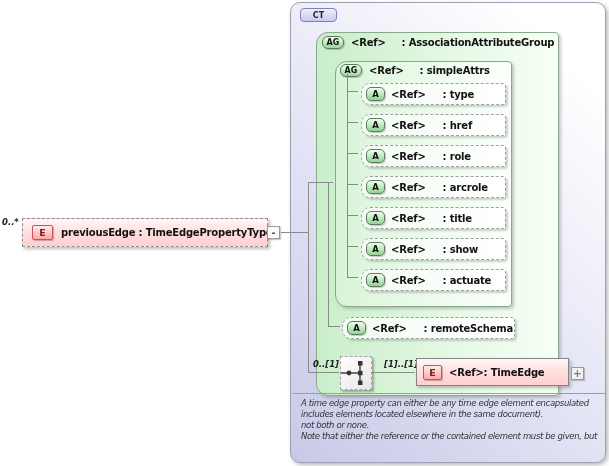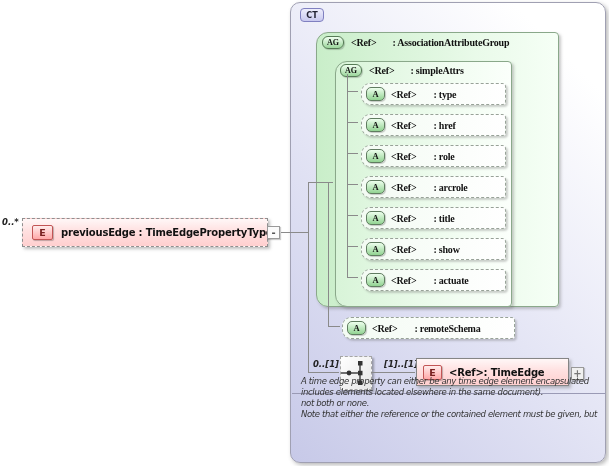--- a/index.html
+++ b/index.html
@@ -13,21 +13,21 @@
   .el-box { position:absolute; display:flex; align-items:center; padding-left:9px;
             background:linear-gradient(180deg,#fff7f7 0%,#ffe0e0 45%,#ffcfcf 100%);
             box-shadow:2px 2px 3px rgba(110,110,110,0.45); }
   .el-dashed { border:1px dashed #8f8f8f; }
   .el-solid  { border:1px solid #858585; }
 
   .badge { display:flex; align-items:center; justify-content:center; font-weight:bold; flex:0 0 auto; }
   .e-badge { width:21px; height:15px; font-size:9.5px; color:#7a2020; border:1px solid #c25555;
              border-radius:2px; background:linear-gradient(180deg,#ffecec,#ffa8a8);
              box-shadow:1px 1px 1px rgba(0,0,0,0.25); }
-  .ct-badge { width:24px; height:14px; font-size:8px; color:#223; border:1px solid #8080c0;
+  .ct-badge { width:37px; height:14px; font-size:8px; color:#223; border:1px solid #8080c0;
               border-radius:4px; background:linear-gradient(180deg,#eeeefc,#c9c9ef); }
   .ag-badge { width:22px; height:13px; font-size:8px; color:#111; border:1px solid #567b56;
               border-radius:6px; background:linear-gradient(180deg,#f0fff0,#9cd69c);
               box-shadow:1px 1px 1px rgba(0,0,0,0.2); }
   .a-badge { width:19px; height:14px; font-size:8.5px; color:#111; border:1px solid #607c60;
              border-radius:5px; background:linear-gradient(180deg,#edffed,#92d392);
              box-shadow:1px 1px 1px rgba(0,0,0,0.2); }
 
   .toggle { position:absolute; width:13px; height:13px; border:1px solid #999; background:#fafafa;
             color:#555; font-size:10px; line-height:11px; text-align:center; font-weight:bold;
@@ -37,22 +37,22 @@
   .ct-box { position:absolute; left:290px; top:2px; width:316px; height:461px;
             border:1px solid #a0a0b2; border-radius:10px;
             background:linear-gradient(225deg,#ffffff 12%,#e4e5f5 55%,#c7c9e8 100%);
             box-shadow:2px 2px 4px rgba(100,100,100,0.45); }
   .ct-header { position:absolute; left:9px; top:5px; display:flex; align-items:center; gap:6px; }
   .ct-title { font-weight:bold; font-size:10.5px; letter-spacing:-0.2px; color:#000; }
 
   
   .ag-box { position:absolute; border:1px solid #8aa88a; border-radius:12px 4px 4px 12px;
             box-shadow:2px 2px 3px rgba(100,100,100,0.35); }
-  .ag-outer { left:25px; top:29px; width:243px; height:275px;
-              background:linear-gradient(90deg,#c9eec9 0%,#e9fae9 65%,#f6fff6 100%);font-family:Liberation Serif, serif; }
+  .ag-outer { left:25px; top:29px; width:243px; height:364px;
+              background:linear-gradient(90deg,#c9eec9 0%,#e9fae9 65%,#f6fff6 100%); }
   .ag-inner { left:18px; top:28px; width:177px; height:246px;
               background:linear-gradient(90deg,#d8f4d8 0%,#f2fdf2 70%,#fbfffb 100%); }
   .ag-head { position:absolute; left:5px; top:3px; display:flex; align-items:center; }
   .ag-head .ref { margin-left:7px; }
   .ag-head .nm  { margin-left:16px; }
 
   
   .attr-row { position:absolute; display:flex; align-items:center; padding-left:4px; height:22px;
               border:1px dashed #98a298; border-radius:9px 4px 4px 9px;
               background:linear-gradient(90deg,#f3fbf3,#ffffff);
@@ -63,21 +63,21 @@
   .el-box .ref { margin-left:7px; }
   .el-box .nm  { }
 
   
   .choice { position:absolute; left:49px; top:353px; width:32px; height:34px;
             border:1px dashed #a5a5a5; background:linear-gradient(135deg,#ffffff,#e6e6e6);
             box-shadow:2px 2px 2px rgba(0,0,0,0.3); cursor:pointer; }
 
   .sep { position:absolute; left:1px; top:390px; width:313px; height:1px; background:#9a9ab5; }
 
-  .doc { position:absolute; left:10px; top:373px; width:300px; font-size:8.5px; font-style:italic;
+  .doc { position:absolute; left:10px; top:395px; width:300px; font-size:8.5px; font-style:italic;
          letter-spacing:-0.35px; color:#333; line-height:10.9px; white-space:nowrap; }
 
   
   .cl { position:absolute; background:#8a8a8a; }
   .cl-h { height:1px; }
   .cl-v { width:1px; }
 </style>
 </head>
 <body>
 

